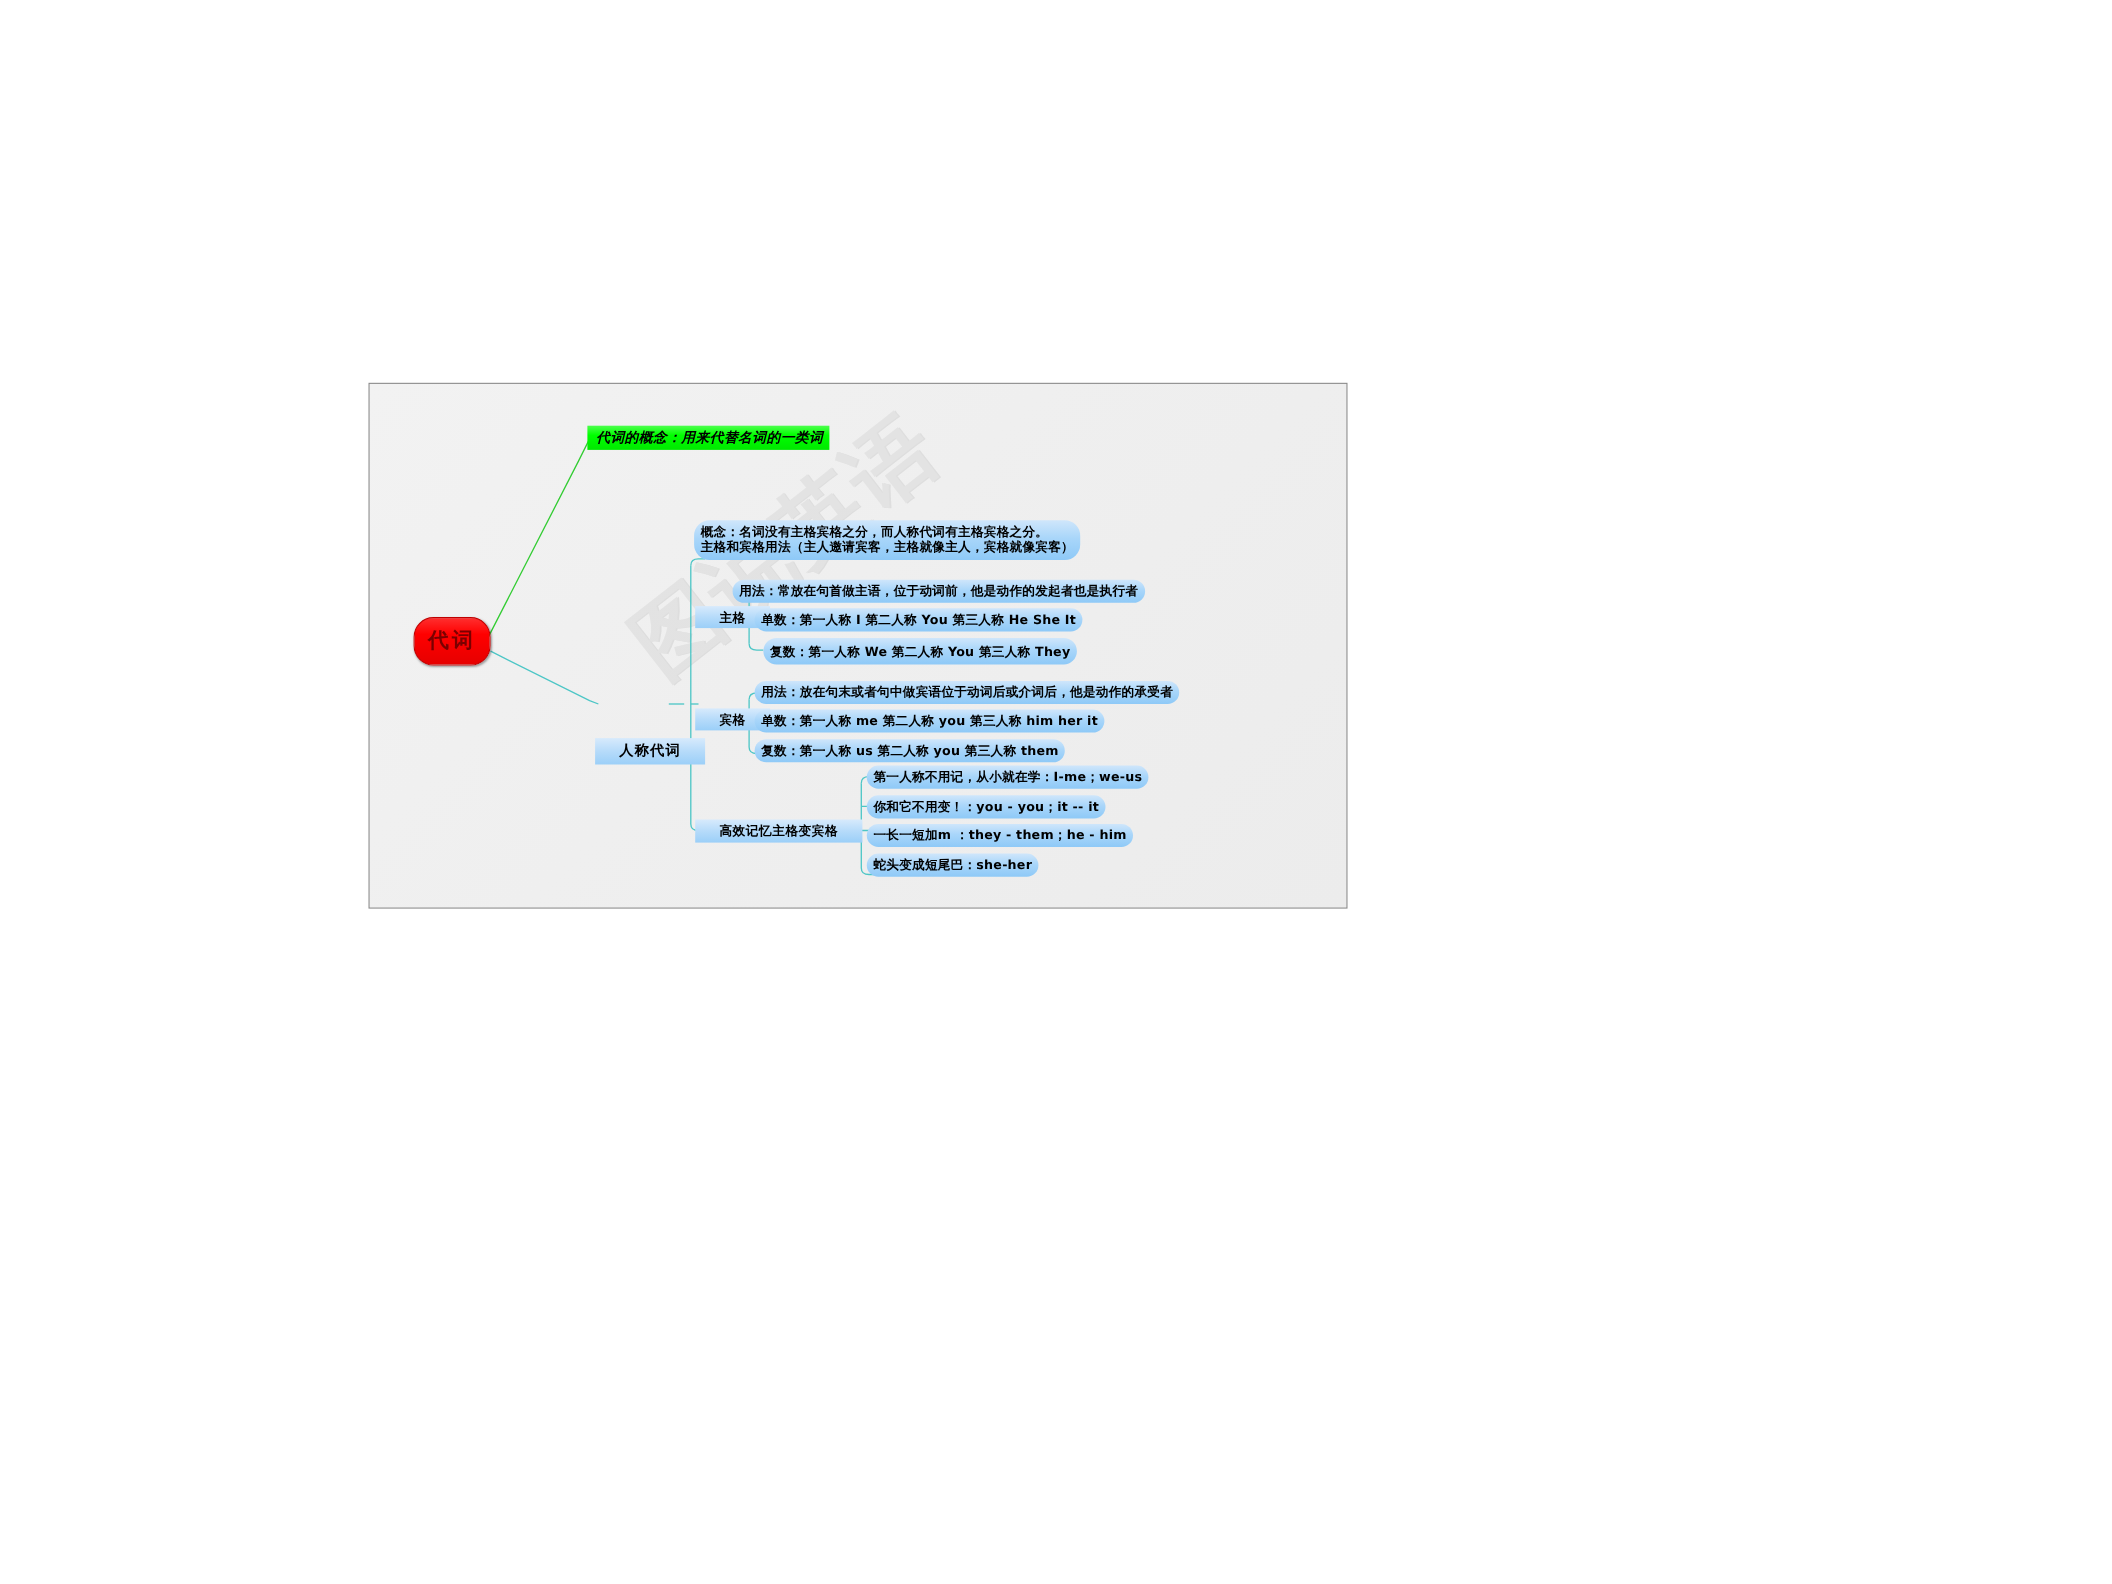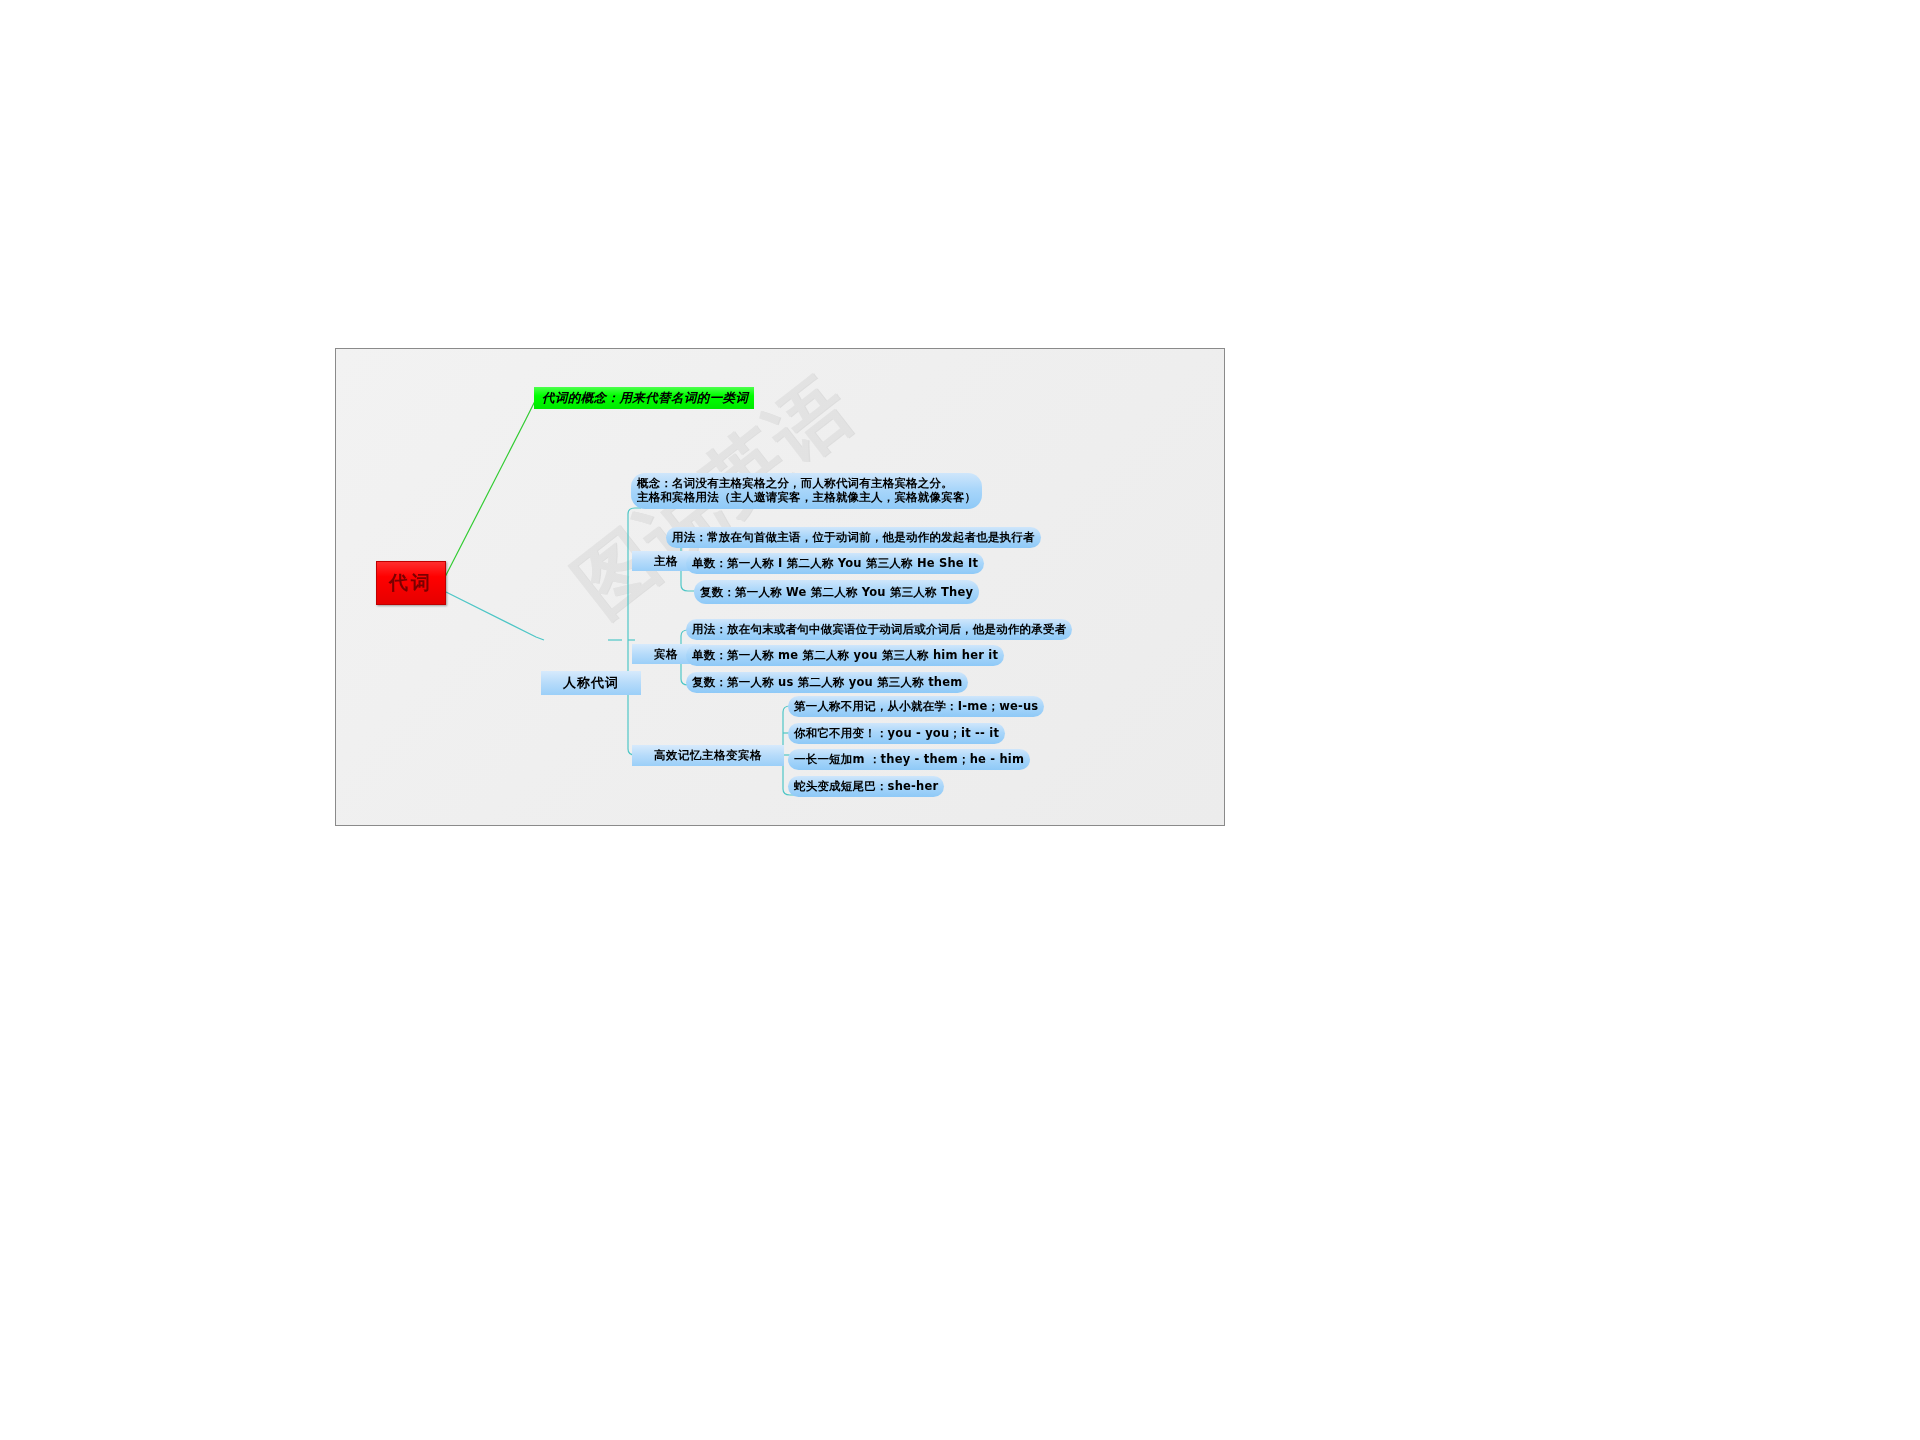--- a/index.html
+++ b/index.html
@@ -172,21 +172,21 @@
       <path d="M 345 330 Q 345 336 352 336 L 358 336" fill="none" stroke="#4dc6c6" stroke-width="1.2"></path>
 
       <path d="M 447 363 L 447 440" fill="none" stroke="#4dc6c6" stroke-width="1.2"></path>
       <path d="M 447 363 Q 447 357 454 357 L 460 357" fill="none" stroke="#4dc6c6" stroke-width="1.2"></path>
       <path d="M 447 384 L 454 384" fill="none" stroke="#4dc6c6" stroke-width="1.2"></path>
       <path d="M 447 406 L 454 406" fill="none" stroke="#4dc6c6" stroke-width="1.2"></path>
       <path d="M 447 440 Q 447 446 454 446 L 460 446" fill="none" stroke="#4dc6c6" stroke-width="1.2"></path>
       <path d="M 440 406 L 447 406" fill="none" stroke="#4dc6c6" stroke-width="1.2"></path>
     </svg>
 
-    <div class="node node-root" style="left:40px; top:212px; width:70px; height:44px;">代词</div>
+    <div class="node node-root" style="left:40px; top:212px; width:70px; height:44px;border-radius:18px;">代词</div>
 
     <div class="node node-green" style="left:198px; top:38px; height:22px;">代词的概念：用来代替名词的一类词</div>
 
     <div class="node node-label" style="left:205px; top:279px; height:24px;margin-top:43px;">人称代词</div>
 
     <div class="node node-blue multiline" style="left:295px; top:124px; height:36px; font-size:11.5px;"><span>概念：名词没有主格宾格之分，而人称代词有主格宾格之分。</span><br><span>主格和宾格用法（主人邀请宾客，主格就像主人，宾格就像宾客）</span></div>
 
     <div class="node node-label small" style="left:296px; top:202px; height:20px;">主格</div>
 
     <div class="node node-blue" style="left:330px; top:178px; height:21px;">用法：常放在句首做主语，位于动词前，他是动作的发起者也是执行者</div>

